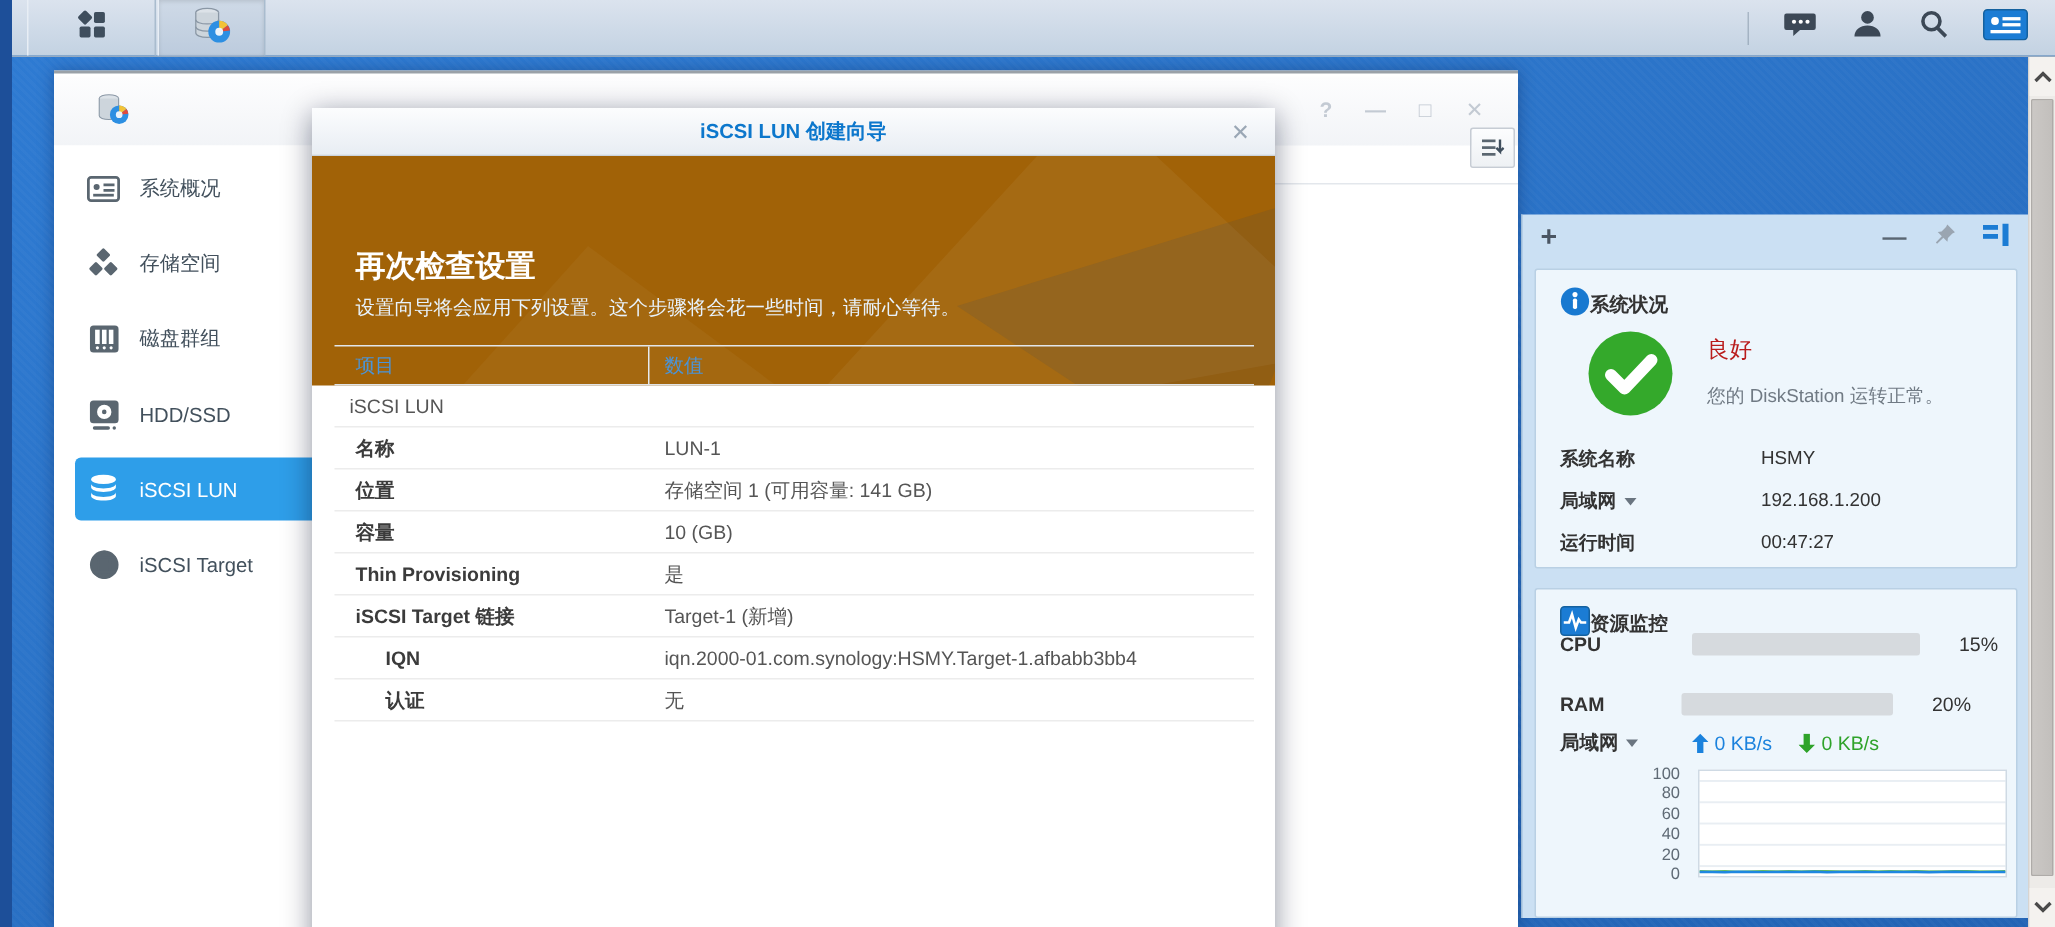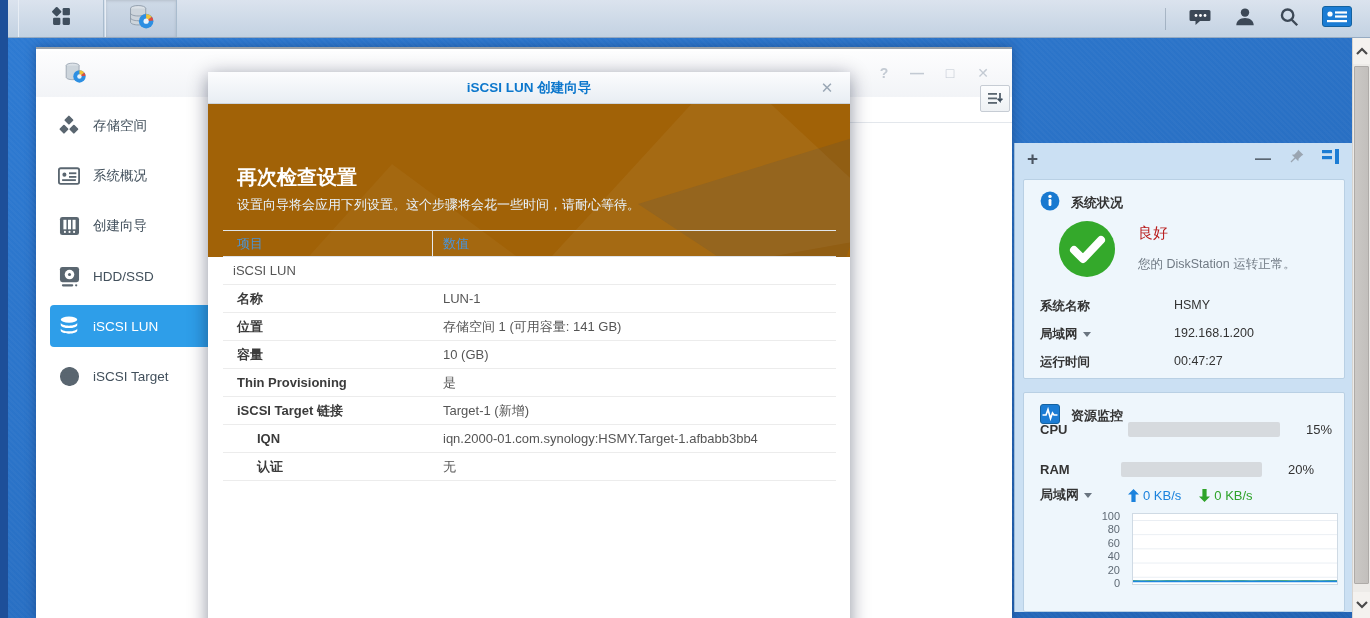--- a/index.html
+++ b/index.html
@@ -73,21 +73,21 @@
     background:linear-gradient(#fafbfc,#eef0f3); border:1px solid #c5cbd4; color:#444; }
   .btn.primary { background:linear-gradient(#4ba7ec,#3697e4); border:1px solid #2f8fd8; color:#fff; }
 
   
   .panel { left:1014px; top:143px; width:338px; height:469px; background:#cbe0f3; border-left:1px solid #9dbcd9; }
   .panel-bar { position:absolute; left:0; top:0; width:100%; height:31px; display:flex; align-items:center;
     padding:0 12px; color:#4a5562; }
   .panel-bar .plus { font-size:19px; font-weight:bold; cursor:pointer; }
   .panel-bar .bar-right { margin-left:auto; display:flex; align-items:center; gap:17px; }
   .widget { position:absolute; left:8px; width:322px; background:#eef6fc; border:1px solid #b9d0e4; border-radius:2px; }
-  .w-head { display:flex; align-items:center; gap:11px; padding:11px 0 0 16px;
+  .w-head { display:flex; align-items:center; padding:11px 0 0 16px;
     font-size:13px; font-weight:bold; color:#333; }
   .health-status { position:absolute; left:114px; top:44px; }
   .status-good { color:#b91c1c; font-size:15px; }
   .status-desc { color:#707a84; font-size:12.5px; margin-top:13px; }
   .info-row { position:absolute; left:16px; width:290px; display:flex; font-size:12.5px; color:#333; }
   .info-row .lbl { width:134px; font-weight:bold; display:flex; align-items:center; gap:5px;text-align:right; }
   .info-row .val { color:#333; }
   .caret { width:0; height:0; border-left:4px solid transparent; border-right:4px solid transparent;
     border-top:5px solid #6a7580; display:inline-block; }
   .meter-row { position:absolute; left:16px; width:300px; height:16px; display:flex; align-items:center; font-size:13px; color:#333; }
@@ -203,53 +203,53 @@
         <rect x="1" y="6.5" width="9" height="1.8" fill="#5a6670"></rect>
         <rect x="1" y="11" width="9" height="1.8" fill="#5a6670"></rect>
         <path d="M13 2 v8 l-2.4 -2.4 M13 10 l2.4 -2.4" stroke="#3f4e5d" stroke-width="1.6" fill="none"></path>
       </svg>
     </div>
     <div class="abs toolbar-line"></div>
 
     <div class="abs sidebar">
       <div class="side-item">
         <span class="ic">
-          <svg width="22" height="22" viewBox="0 0 24 24" fill="#5a6670">
-            <rect x="8.2" y="1.8" width="7.4" height="7.4" rx="1" transform="rotate(45 11.9 5.5)"></rect>
-            <rect x="2.8" y="11.8" width="7.4" height="7.4" rx="1" transform="rotate(45 6.5 15.5)"></rect>
-            <rect x="13.6" y="11.8" width="7.4" height="7.4" rx="1" transform="rotate(45 17.3 15.5)"></rect>
-          </svg>
-        </span>
-        <span>存储空间</span>
-      </div>
-      <div class="side-item">
-        <span class="ic">
           <svg width="22" height="18" viewBox="0 0 24 19">
             <rect x="1" y="1" width="22" height="17" rx="2" fill="none" stroke="#5a6670" stroke-width="2"></rect>
             <circle cx="7" cy="8" r="2.2" fill="#5a6670"></circle>
             <rect x="12" y="5.5" width="8" height="2" fill="#5a6670"></rect>
             <rect x="12" y="9.5" width="8" height="2" fill="#5a6670"></rect>
             <rect x="4.5" y="13" width="15" height="2" fill="#5a6670"></rect>
           </svg>
         </span>
         <span>系统概况</span>
+      </div>
+      <div class="side-item">
+        <span class="ic">
+          <svg width="22" height="22" viewBox="0 0 24 24" fill="#5a6670">
+            <rect x="8.2" y="1.8" width="7.4" height="7.4" rx="1" transform="rotate(45 11.9 5.5)"></rect>
+            <rect x="2.8" y="11.8" width="7.4" height="7.4" rx="1" transform="rotate(45 6.5 15.5)"></rect>
+            <rect x="13.6" y="11.8" width="7.4" height="7.4" rx="1" transform="rotate(45 17.3 15.5)"></rect>
+          </svg>
+        </span>
+        <span>存储空间</span>
       </div>
       <div class="side-item">
         <span class="ic">
           <svg width="21" height="20" viewBox="0 0 22 21">
             <rect x="1" y="1" width="20" height="19" rx="2.5" fill="#5a6670"></rect>
             <rect x="4.6" y="4" width="3.2" height="10" fill="#fff"></rect>
             <rect x="9.4" y="4" width="3.2" height="10" fill="#fff"></rect>
             <rect x="14.2" y="4" width="3.2" height="10" fill="#fff"></rect>
             <circle cx="6.2" cy="16.7" r="1.1" fill="#fff"></circle>
               <circle cx="11" cy="16.7" r="1.1" fill="#fff"></circle>
               <circle cx="15.8" cy="16.7" r="1.1" fill="#fff"></circle>
           </svg>
         </span>
-        <span>创建向导</span>
+        <span>磁盘群组</span>
       </div>
       <div class="side-item">
         <span class="ic">
           <svg width="21" height="21" viewBox="0 0 22 22">
             <rect x="1" y="1" width="20" height="16" rx="2.5" fill="#5a6670"></rect>
             <circle cx="11" cy="9" r="5" fill="#fff"></circle>
               <circle cx="11" cy="9" r="1.6" fill="#5a6670"></circle>
             <rect x="3" y="19" width="12" height="2.4" rx="1.2" fill="#5a6670"></rect>
             <circle cx="18" cy="20.2" r="1.2" fill="#5a6670"></circle>
           </svg>

